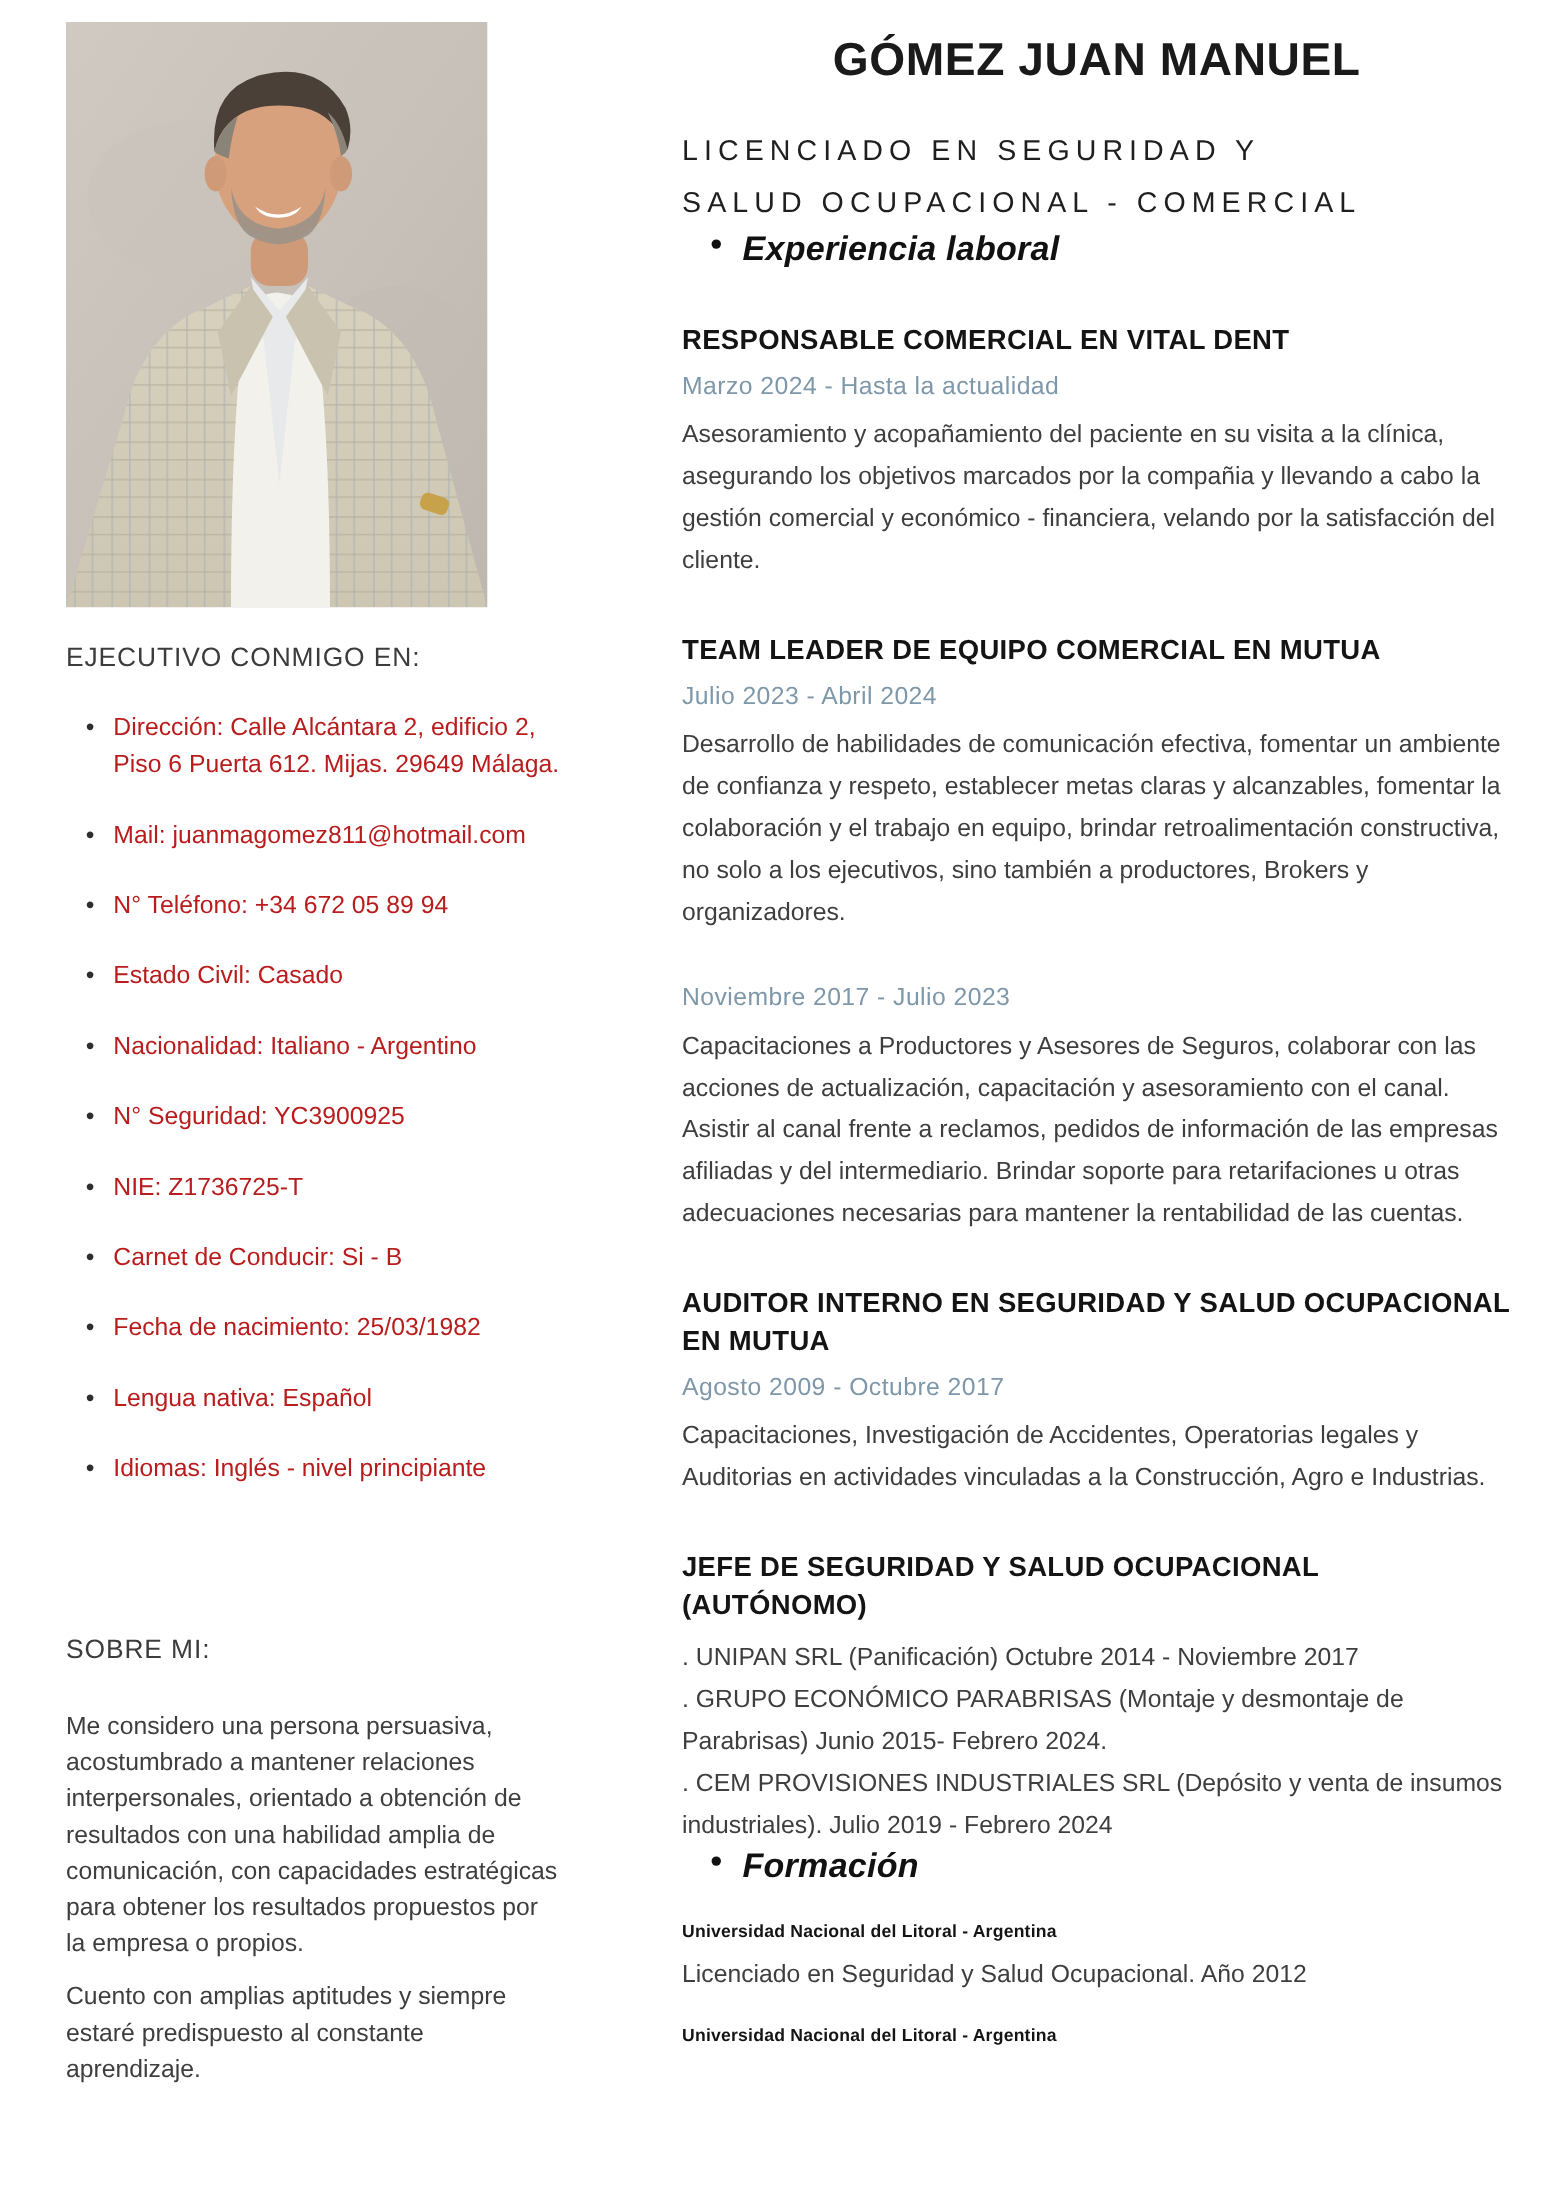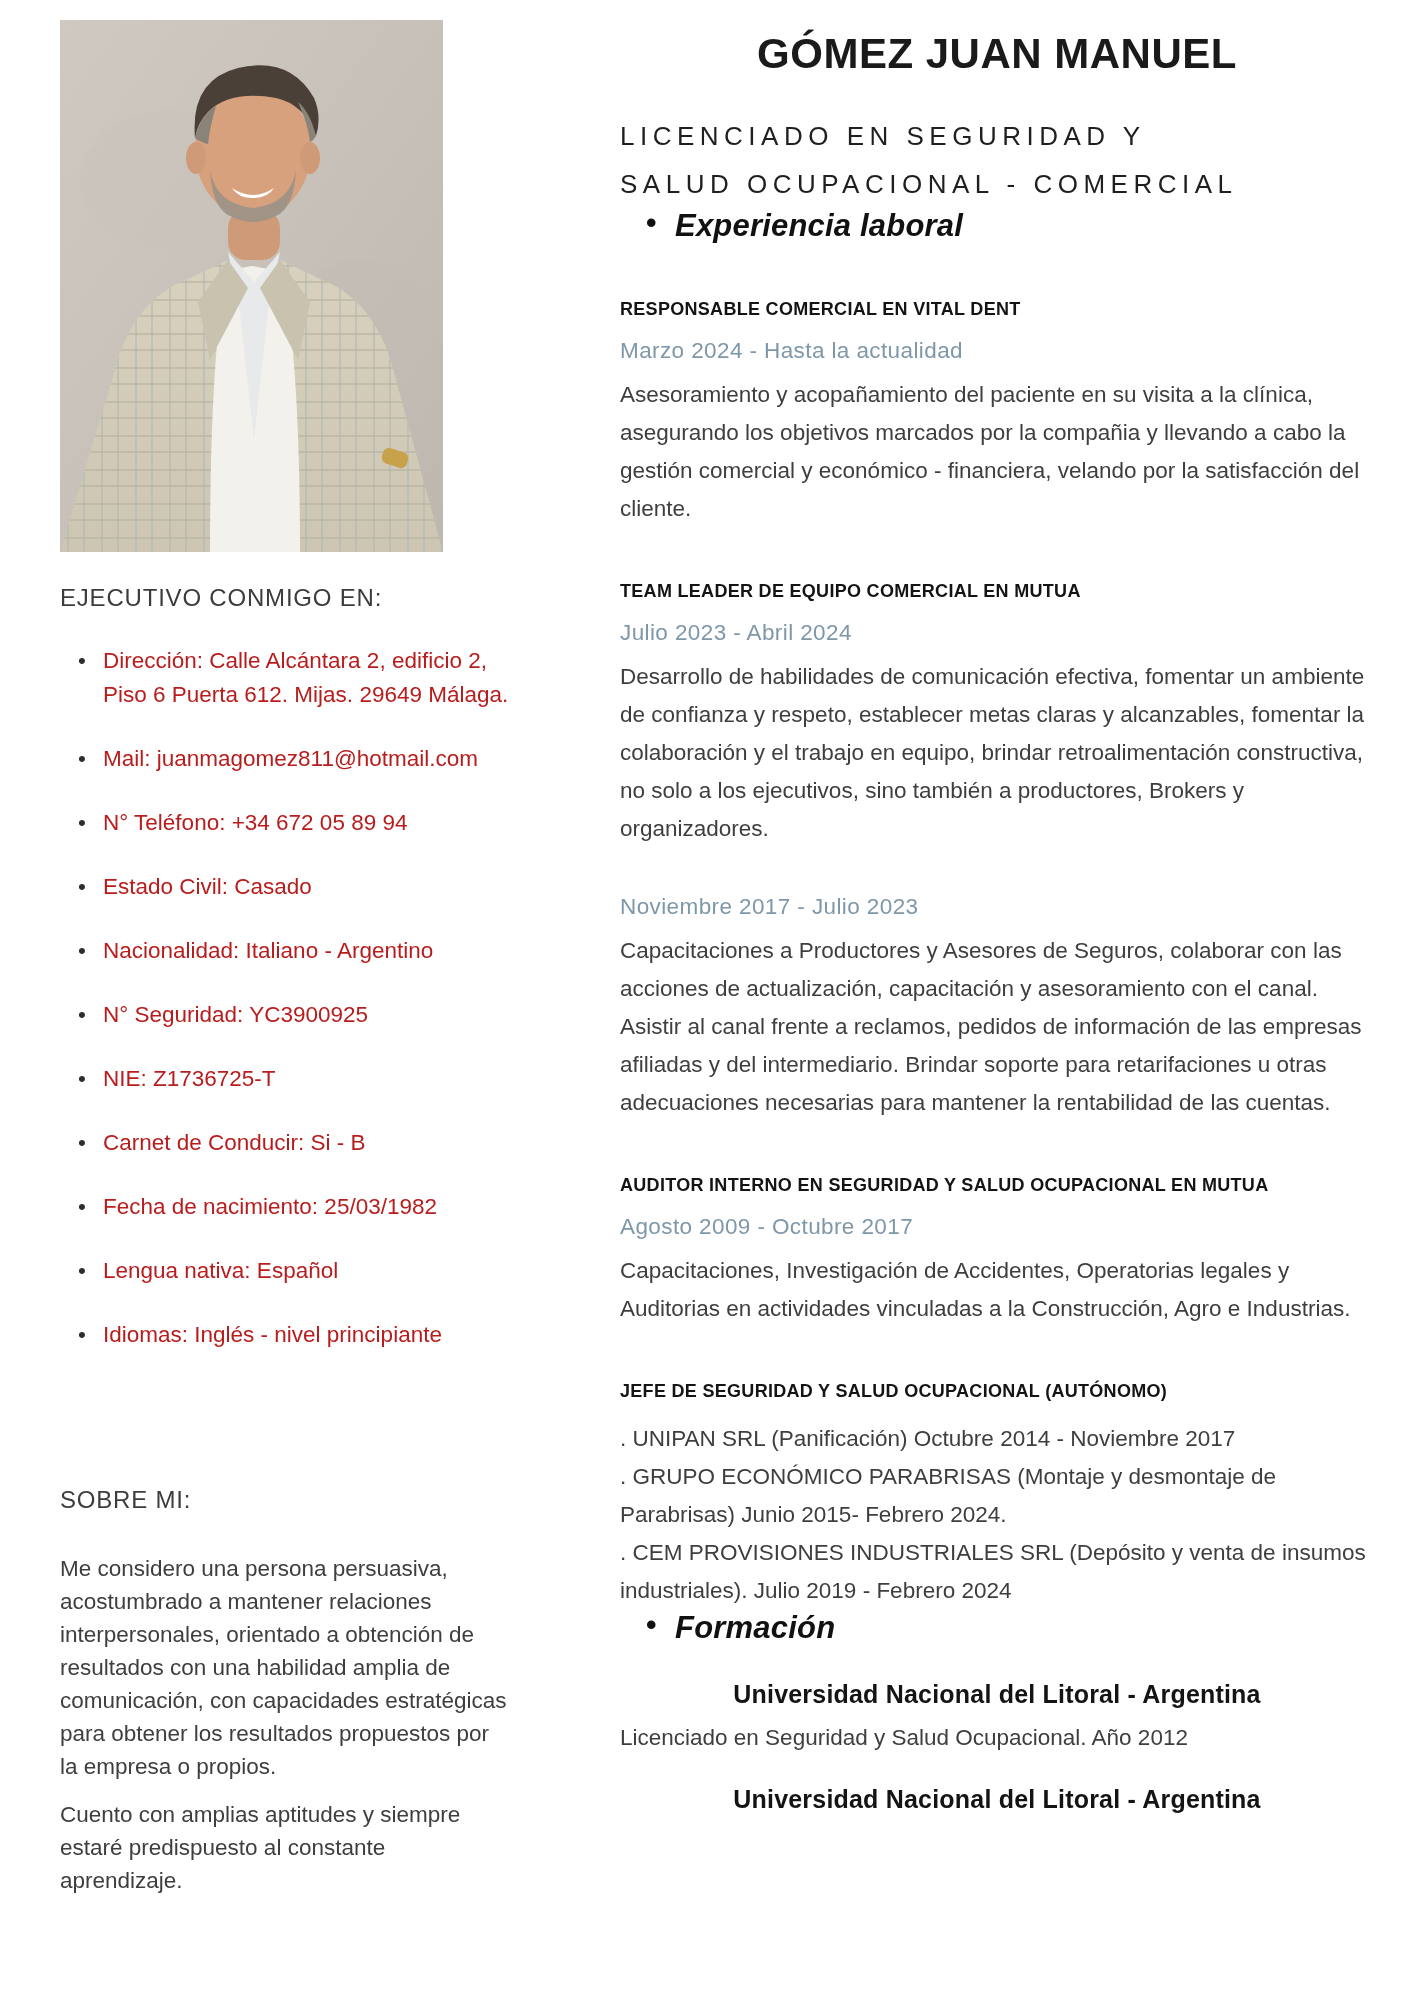--- a/index.html
+++ b/index.html
@@ -111,21 +111,21 @@
     left: 26px;
     top: -2px;
     font-style: normal;
     font-size: 30px;
     color: #111111;
   }
 
   .job { margin-top: 46px; }
   .job:first-of-type { margin-top: 48px; }
   .job-title {
-    font-size: 18px;
+    font-size: 25px;
     font-weight: bold;
     letter-spacing: 0.3px;
     line-height: 34px;
     color: #141414;
   }
   .job-date {
     margin-top: 12px;
     font-size: 22.5px;
     letter-spacing: 0.4px;
     color: #7e97a9;
@@ -134,25 +134,24 @@
     margin-top: 12px;
     font-size: 22.5px;
     line-height: 38px;
     color: #3e3e3e;
   }
   .job-desc div { min-height: 38px; }
 
   .edu-entry { margin-top: 34px; }
   .edu-entry:first-of-type { margin-top: 38px; }
   .edu-school {
-    font-size: 25px;
+    font-size: 16px;
     font-weight: bold;
     letter-spacing: 0.2px;
     color: #141414;
-    text-align: center;
   }
   .edu-degree {
     margin-top: 16px;
     font-size: 22.5px;
     color: #3e3e3e;
   }
 </style>
 </head>
 <body>
 

